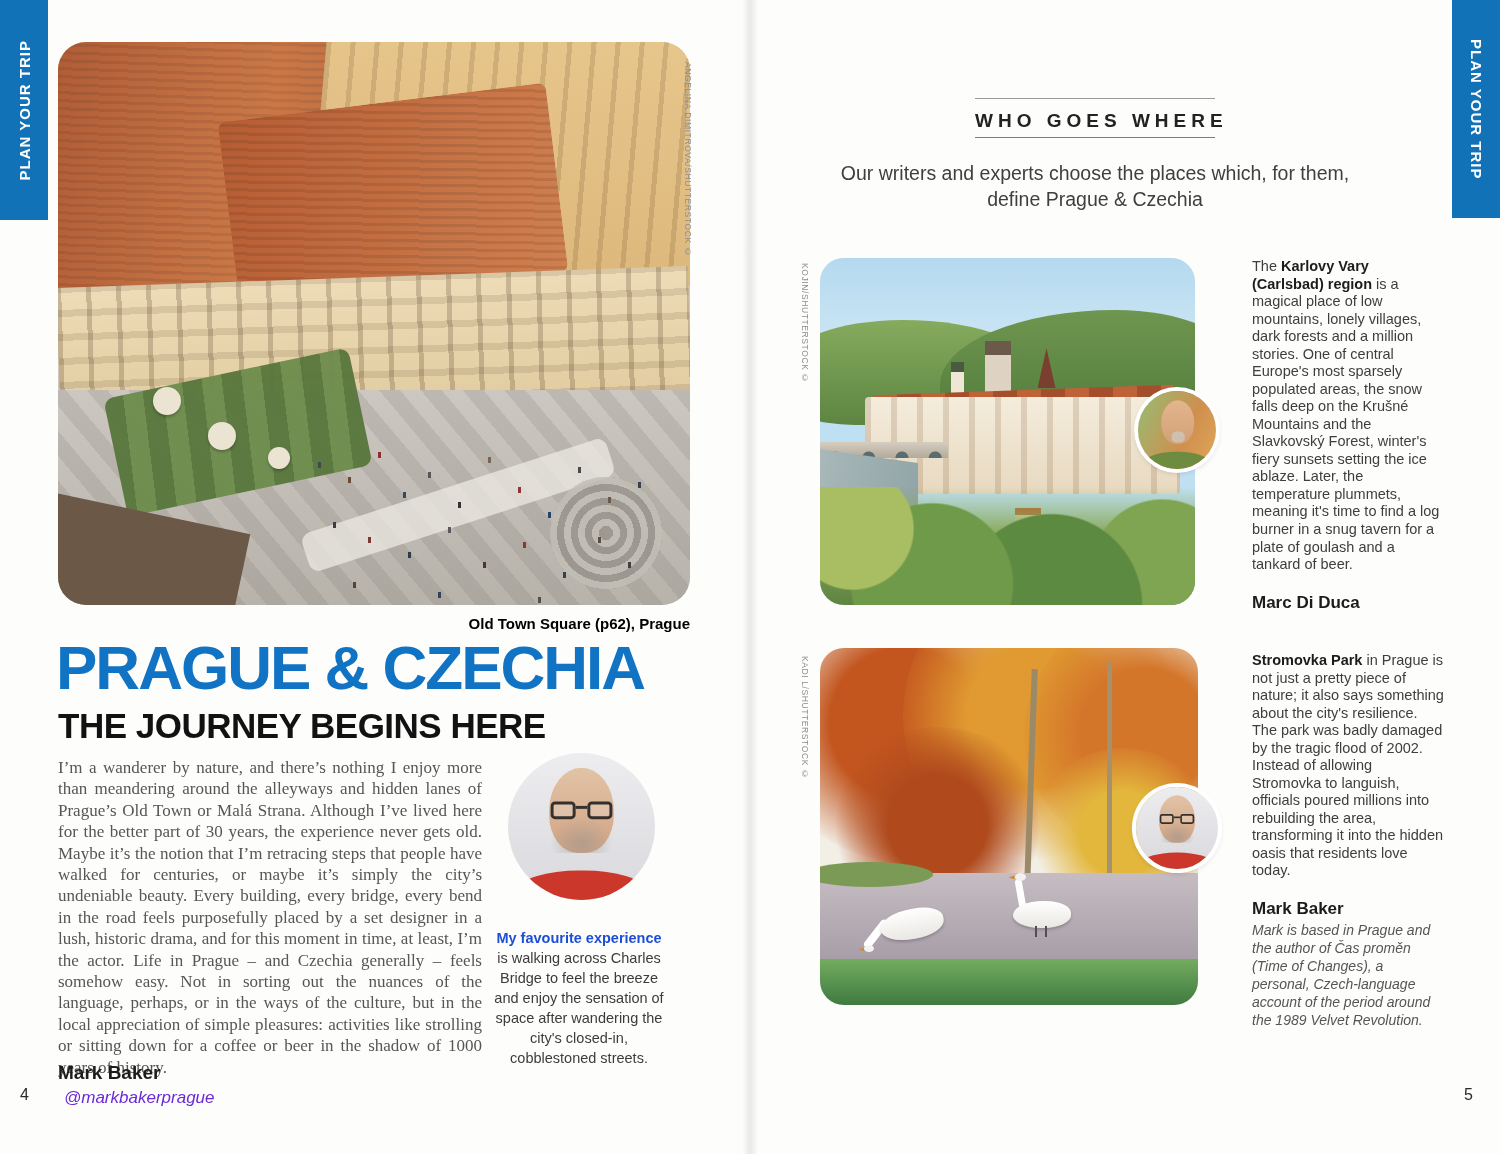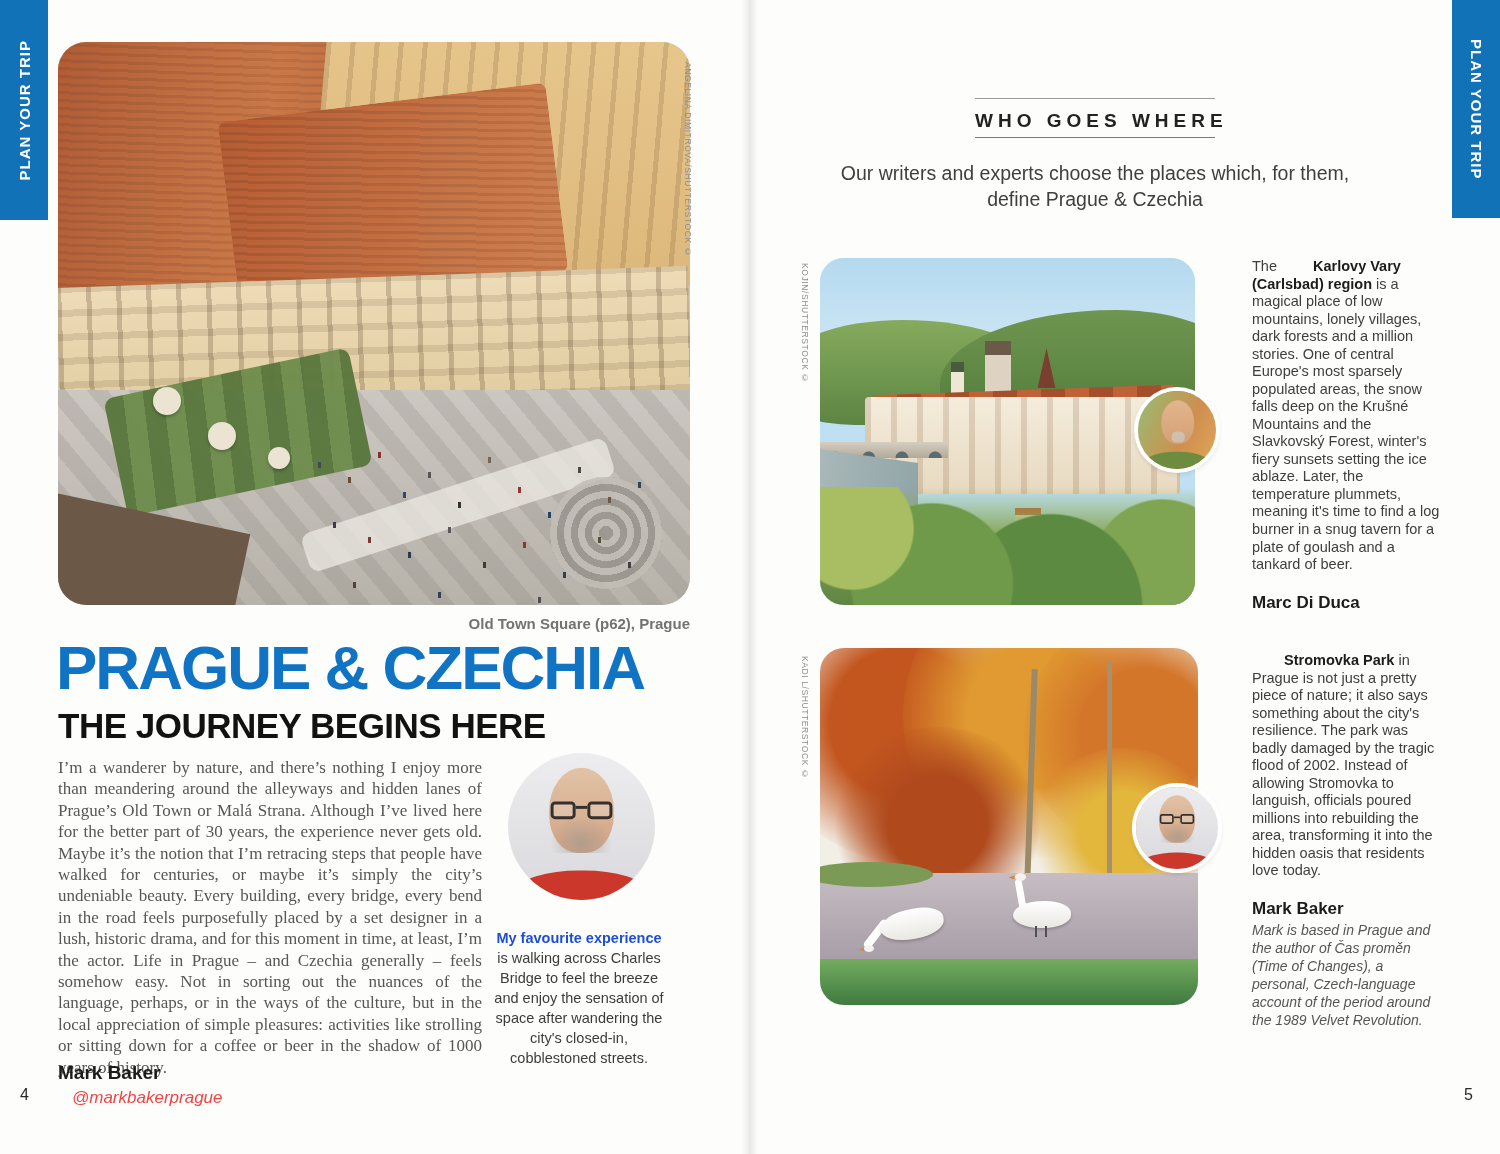--- a/index.html
+++ b/index.html
@@ -134,40 +134,40 @@
   .mk-lens.l { left:0; } .mk-lens.r { right:0; }
   .mk-shirt { left:8px; top:80px; width:84px; height:26px; background:#cc372b; border-radius:48% 48% 0 0; }
   .av-marc { background:linear-gradient(115deg,#a3b26b 15%,#cf8f4e 60%,#e0a75a); }
   .mc-head { left:30px; top:12px; width:42px; height:56px; border-radius:50% 50% 46% 46%;
     background:linear-gradient(#e3b68d,#d3a077); }
   .mc-goatee { left:43px; top:52px; width:17px; height:14px; border-radius:40%; background:rgba(205,199,188,.8); }
   .mc-shirt { left:10px; top:78px; width:80px; height:26px; background:#6d8c3f; border-radius:48% 48% 0 0; }
 
   
   .credit { font-size:8.5px; letter-spacing:.6px; color:#8d8d8d; writing-mode:vertical-rl; white-space:nowrap; }
-  #caption { left:360px; top:615px; width:330px; text-align:right; font-size:15px; font-weight:bold; color:#737373; }
+  #caption { left:360px; top:615px; width:330px; text-align:right; font-size:15px; font-weight:bold; color:#000000; }
   #title { left:56px; top:632px; width:640px; font-size:62px; font-weight:bold; letter-spacing:-2px;
     color:#1173c4; white-space:nowrap; }
   #subtitle { left:58px; top:706px; font-size:35px; font-weight:bold; letter-spacing:-.5px; color:#121212; }
   #intro { left:58px; top:757px; width:424px; font-family:"Liberation Serif", serif;
     font-size:17px; line-height:1.26; color:#565656; text-align:justify; }
   #author-name { left:58px; top:1062px; font-size:19px; font-weight:bold; color:#1c1c1c; }
-  #author-handle { left:72px; top:1088px; font-size:17px; font-style:italic; color:#ef4444; }
+  #author-handle { left:64px; top:1088px; font-size:17px; font-style:italic; color:#6d28d9; }
   #pagenum-left { left:20px; top:1086px; font-size:16px; color:#2a2a2a; }
   #pagenum-right { left:1464px; top:1086px; font-size:16px; color:#2a2a2a; }
   #fav-text { left:490px; top:928px; width:178px; text-align:center; font-size:14.5px; line-height:1.38; color:#3c3c3c; }
   #fav-text strong { color:#1d4ed8; }
 
   #who-heading { left:975px; top:98px; width:240px; text-align:left;
     border-top:1px solid #9a9a9a; border-bottom:1px solid #8b5cf6; padding:11px 0 5px; }
   #who-heading span { font-size:19px; font-weight:bold; letter-spacing:5px; color:#222; white-space:nowrap; }
   #who-sub { left:820px; top:160px; width:550px; text-align:center; font-size:19.5px; line-height:1.35; color:#3f3f3f; }
 
   .entry { position:absolute; width:192px; font-size:14.5px; line-height:1.21; color:#3e3e3e; }
-  .entry strong { color:#1c1c1c;margin-left:32px; }
+  .entry strong { color:#1c1c1c; }
   .entry .entry-author { font-size:17px; font-weight:bold; color:#1c1c1c; margin:19px 0 3px; }
   .entry .entry-bio { font-style:italic; font-size:14px; line-height:1.28; color:#555; }
   #entry-1 { left:1252px; top:258px; }
   #entry-2 { left:1252px; top:652px; }
 </style>
 </head>
 <body>
 
 <div id="spread">
 

